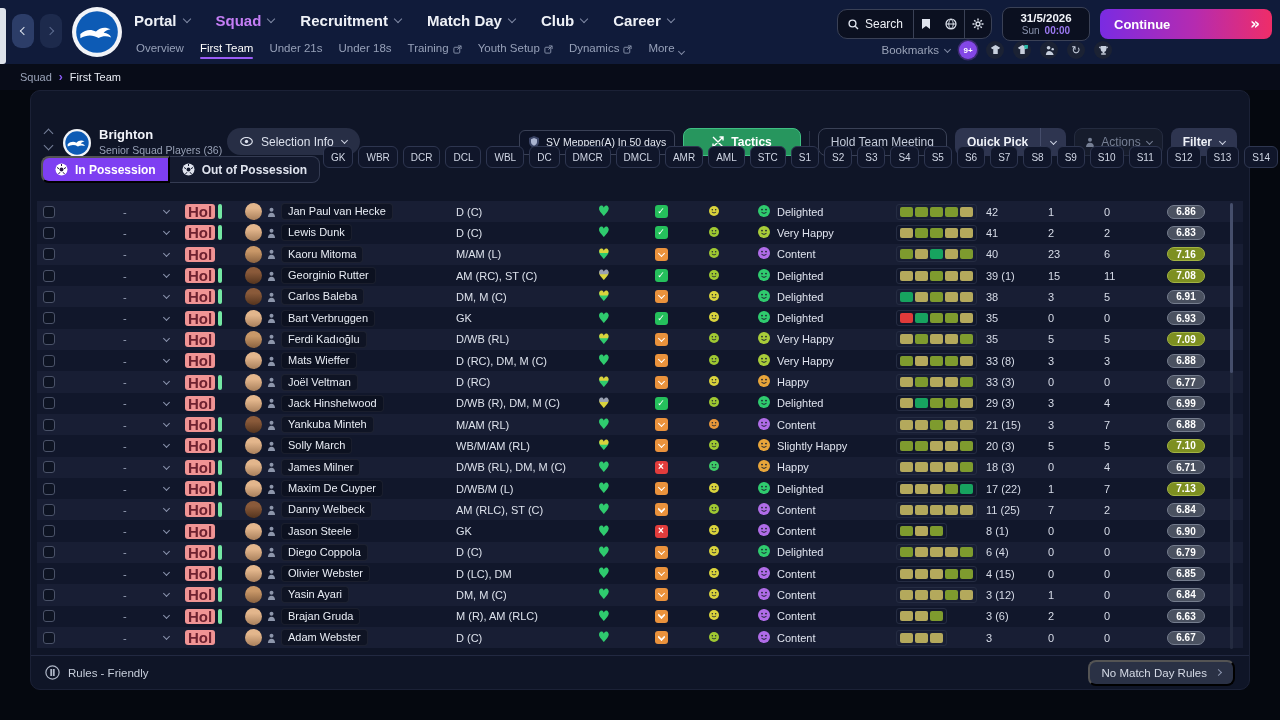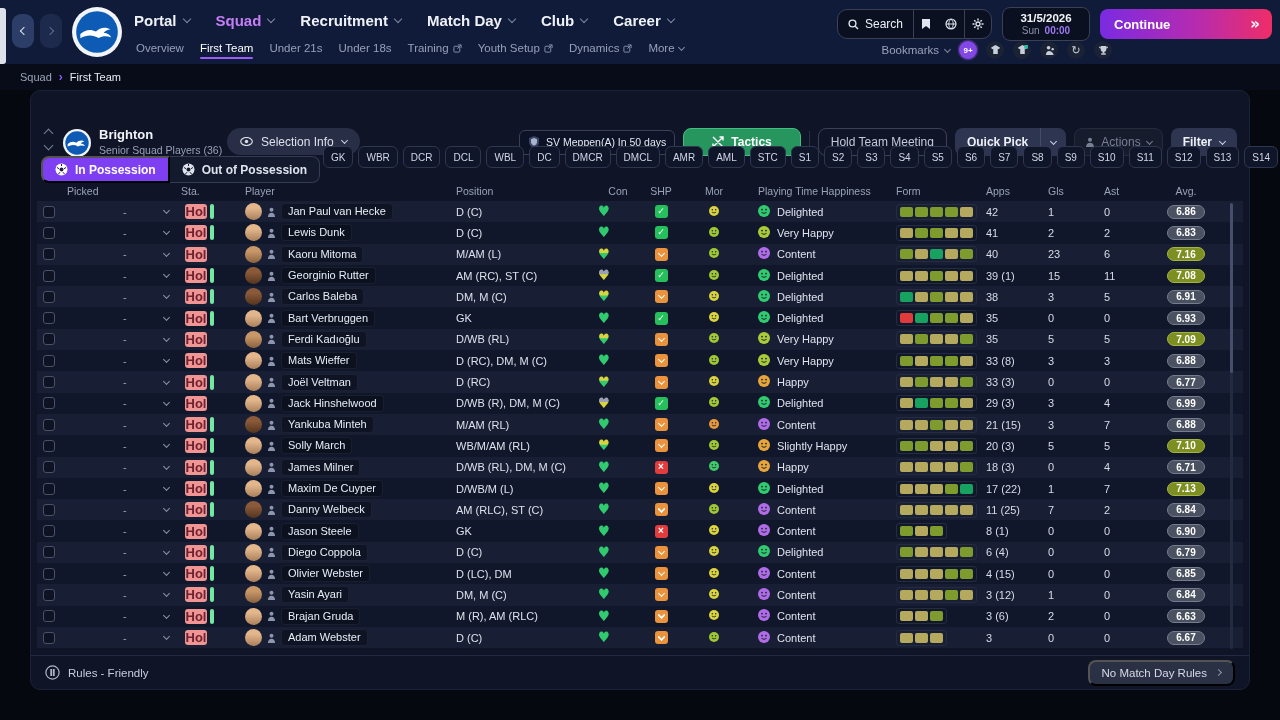--- a/index.html
+++ b/index.html
@@ -16,21 +16,21 @@
   .nav-fwd{left:40px;background:#1d2a4c;}
   .chev{display:inline-block;width:6px;height:6px;border-right:1.6px solid #dfe4ee;border-bottom:1.6px solid #dfe4ee;}
   .chev.left{transform:rotate(135deg);margin-left:2px;}
   .chev.right{transform:rotate(-45deg);margin-right:2px;border-color:#5c6b8f;}
   .club-logo{position:absolute;left:72px;top:7px;width:50px;height:50px;}
   .main-menu{position:absolute;left:134px;top:9px;display:flex;gap:26px;align-items:center;height:22px;}
   .mitem{display:flex;align-items:center;gap:7px;font-size:15px;font-weight:700;color:#eef1f7;cursor:default;}
   .mitem.active{color:#c57ef5;}
   .mcaret{width:6px;height:6px;border-right:1.6px solid #7f89a4;border-bottom:1.6px solid #7f89a4;transform:rotate(45deg);margin-top:-3px;}
   .sub-menu{position:absolute;left:136px;top:39px;display:flex;gap:16px;align-items:center;height:18px;}
-  .sitem{display:flex;align-items:center;gap:4px;font-size:11.5px;color:#96a0b8;position:relative;}
+  .sitem{display:flex;align-items:flex-end;gap:4px;font-size:11.5px;color:#96a0b8;position:relative;}
   .sitem.active{color:#ffffff;}
   .sitem.active::after{content:"";position:absolute;left:0;right:0;bottom:-5px;height:2px;background:#9a5cf6;border-radius:1px;}
   .sitem svg{opacity:.85;}
   .topbar-right{position:absolute;right:8px;top:7px;display:flex;gap:10px;align-items:center;}
   .search-group{display:flex;align-items:center;height:30px;border:1px solid #3a4156;border-radius:10px;background:#0b1020;overflow:hidden;}
   .sg-seg{display:flex;align-items:center;gap:6px;padding:0 10px;height:100%;}
   .sg-div{width:1px;height:100%;background:#3a4156;}
   .sg-label{font-size:12px;color:#eef1f7;}
   .sg-icon{display:flex;align-items:center;justify-content:center;padding:0 7px;height:100%;}
   .date-box{width:88px;height:34px;border:1px solid #3a4156;border-radius:8px;background:#0b1020;
@@ -98,21 +98,21 @@
   .pl2{padding-left:2px;}
   .pl3{padding-left:3px;}
   .tbody{position:absolute;left:6px;right:6px;top:110px;}
   .trow{height:21.3px;font-size:11px;color:#dde2ec;}
   .trow:nth-child(odd){background:#181e34;}
   .trow:nth-child(even){background:#11172b;}
   .cb{width:12px;height:12px;border:1.5px solid #4a5268;border-radius:3px;background:#0d1322;margin-left:6px;}
   .sta-cell{display:flex;align-items:center;justify-content:space-between;padding:0 12px 0 50px;color:#9aa3b8;}
   .sta-caret{width:5px;height:5px;border-right:1.4px solid #8a93ad;border-bottom:1.4px solid #8a93ad;transform:rotate(45deg);margin-top:-2px;}
   .hol-cell{display:flex;align-items:center;gap:3px;padding-left:4px;}
-  .hol-badge{width:22px;height:15px;border-radius:3px;display:flex;align-items:center;justify-content:center;font-size:13px;font-weight:700;}
+  .hol-badge{width:30px;height:15px;border-radius:3px;display:flex;align-items:center;justify-content:center;font-size:15px;font-weight:700;}
   .stripe{width:4px;height:15px;border-radius:2px;}
   .player-cell{display:flex;align-items:center;gap:5px;padding-left:2px;}
   .avatar{width:17px;height:17px;border-radius:50%;flex:none;}
   .avatar.light{background:linear-gradient(180deg,#e3b68c 30%,#a9805c);}
   .avatar.tan{background:linear-gradient(180deg,#c99868 30%,#8a6240);}
   .avatar.dark{background:linear-gradient(180deg,#8a5a3a 30%,#54341e);}
   .pers{flex:none;display:flex;}
   .name-pill{padding:1px 6px 2px;background:rgba(9,13,24,.55);border:1px solid rgba(255,255,255,.06);border-radius:4px;white-space:nowrap;color:#e9edf5;}
   .heart{position:relative;font-size:13px;line-height:13px;height:14px;color:var(--c2);margin:0 auto;width:13px;text-align:center;}
   .heart::before{content:"♥";position:absolute;left:0;top:0;width:100%;color:var(--c1);clip-path:inset(0 0 52% 0);}
@@ -422,35 +422,20 @@
         <div class="chip">S7</div>
         <div class="chip">S8</div>
         <div class="chip">S9</div>
         <div class="chip">S10</div>
         <div class="chip">S11</div>
         <div class="chip">S12</div>
         <div class="chip">S13</div>
         <div class="chip">S14</div>
       </div>
 
-    <div class="thead grid">
-        <div class="cell pl30" style="grid-column: 1 / 3;">Picked</div>
-        <div class="cell " style="grid-column: 3;">Sta.</div>
-        <div class="cell pl2" style="grid-column: 4;">Player</div>
-        <div class="cell pl3" style="grid-column: 5;">Position</div>
-        <div class="cell tc" style="grid-column: 6;">Con</div>
-        <div class="cell tc" style="grid-column: 7;">SHP</div>
-        <div class="cell tc" style="grid-column: 8;">Mor</div>
-        <div class="cell pl14" style="grid-column: 9;">Playing Time Happiness</div>
-        <div class="cell pl2" style="grid-column: 10;">Form</div>
-        <div class="cell " style="grid-column: 11;">Apps</div>
-        <div class="cell " style="grid-column: 12;">Gls</div>
-        <div class="cell " style="grid-column: 13;">Ast</div>
-        <div class="cell tc" style="grid-column: 14;">Avg.</div>
-      </div>
     <div class="tbody">
         <div class="trow grid">
           <div>
             <div class="cb"></div>
           </div>
           <div class="sta-cell">
             <span>-</span>
             <i class="sta-caret"></i>
           </div>
           <div class="hol-cell">

